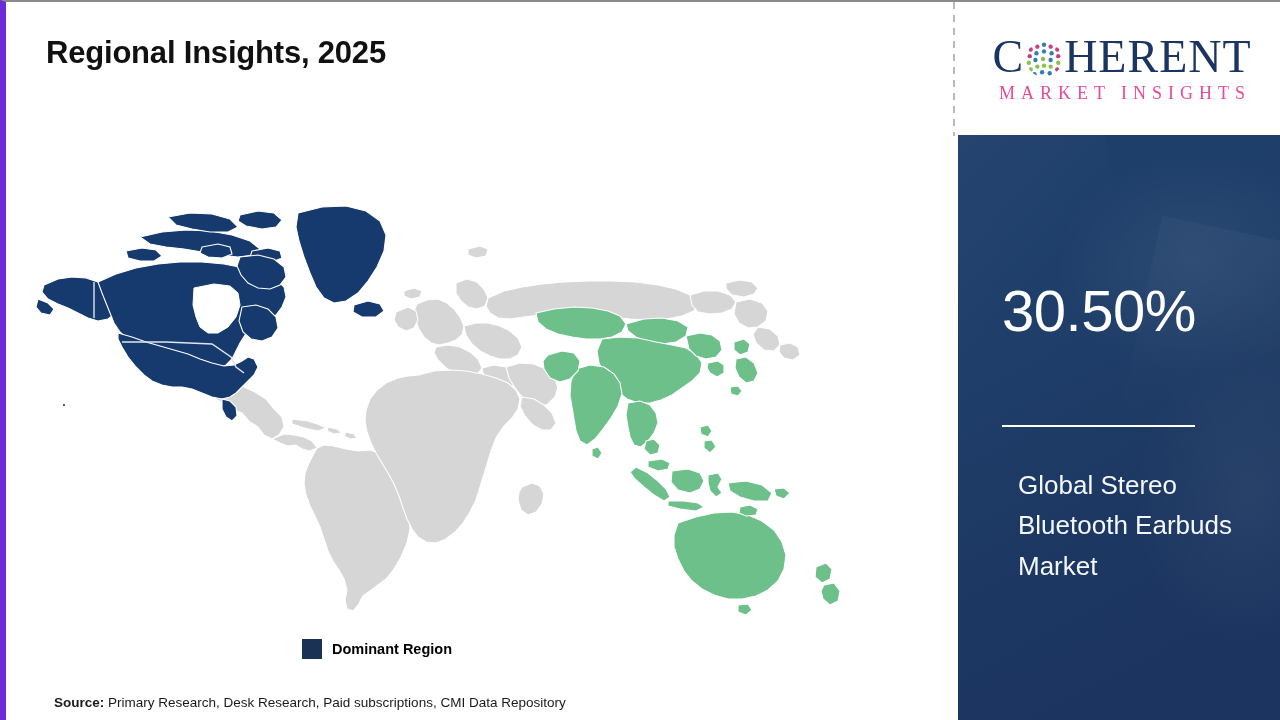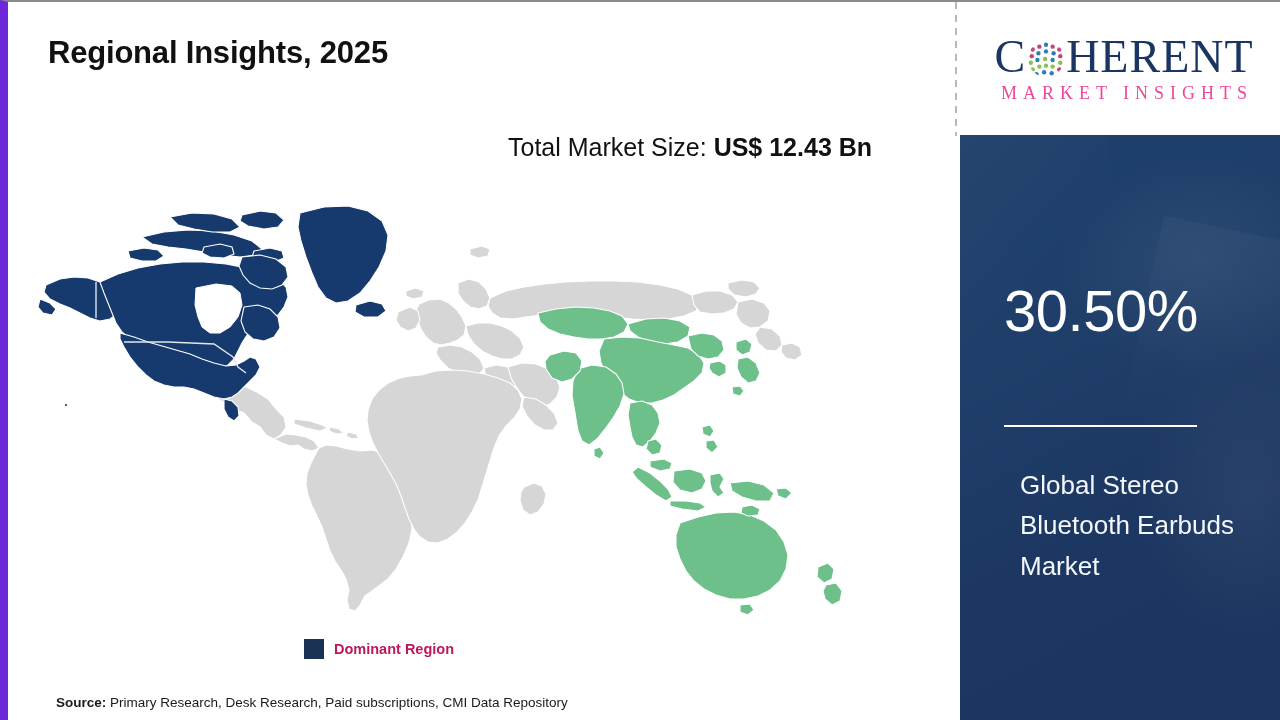--- a/index.html
+++ b/index.html
@@ -5,21 +5,21 @@
   html,body{margin:0;padding:0;}
   body{
     width:1280px;height:720px;overflow:hidden;
     background:#ffffff;
     font-family:"Liberation Sans", sans-serif;
   }
   #frame{
     position:relative;width:1280px;height:720px;
     box-sizing:border-box;
     border-top:2px solid #8a8a8a;
-    border-left:8px solid #6d28d9;
+    border-left:6px solid #6d28d9;
     background:#ffffff;
     overflow:hidden;
   }
 
   
   #left-panel{
     position:absolute;left:0;top:0;width:948px;height:720px;background:#fff;
   }
   #page-title{
     position:absolute;left:40px;top:33px;
@@ -41,21 +41,21 @@
   .c-base{fill:#d6d6d6;stroke:#ffffff;stroke-width:1.1;}
   .c-dom{fill:#163a6e;stroke:#ffffff;stroke-width:1.1;}
   .c-fast{fill:#6ec08b;stroke:#ffffff;stroke-width:1.1;}
 
   
   #legend{
     position:absolute;left:296px;top:637px;display:flex;align-items:center;gap:58px;
   }
   .legend-item{display:flex;align-items:center;gap:10px;}
   .legend-swatch{width:20px;height:20px;display:block;}
-  .legend-label{font-size:14.5px;font-weight:bold;color:#be185d;white-space:nowrap;}
+  .legend-label{font-size:14.5px;font-weight:bold;color:#000000;white-space:nowrap;}
 
   
   #source-line{
     position:absolute;left:48px;top:693px;
     font-size:13.5px;color:#1a1a1a;white-space:nowrap;
   }
   #source-line .src-key{font-weight:bold;}
 
   
   #vdivider{
@@ -122,23 +122,20 @@
 </style>
 </head>
 <body>
 
 <div id="frame">
 
   <div id="left-panel">
 
     <div id="page-title">Regional Insights, 2025</div>
 
-    <div id="market-size">
-      <span class="label">Total Market Size: </span><span class="value">US$ 12.43 Bn</span>
-    </div>
 
     <div id="map-wrap">
       <svg viewBox="0 0 830 430" xmlns="http://www.w3.org/2000/svg">
 
         <g>
 
           <path class="c-base" d="M150 196 L168 203 L183 214 L196 222 L206 226 L214 235 L222 240 L228 248 L236 252 L243 248 L248 240 L246 230 L238 222 L230 212 L219 205 L206 199 L192 194 L176 190 L162 189 Z"></path>
           <path class="c-base" d="M236 252 L244 256 L252 259 L260 258 L266 262 L274 264 L281 261 L276 254 L268 250 L258 248 L248 247 Z"></path>
 
           <path class="c-base" d="M256 232 L272 234 L284 238 L290 241 L282 244 L268 241 L256 237 Z"></path>

